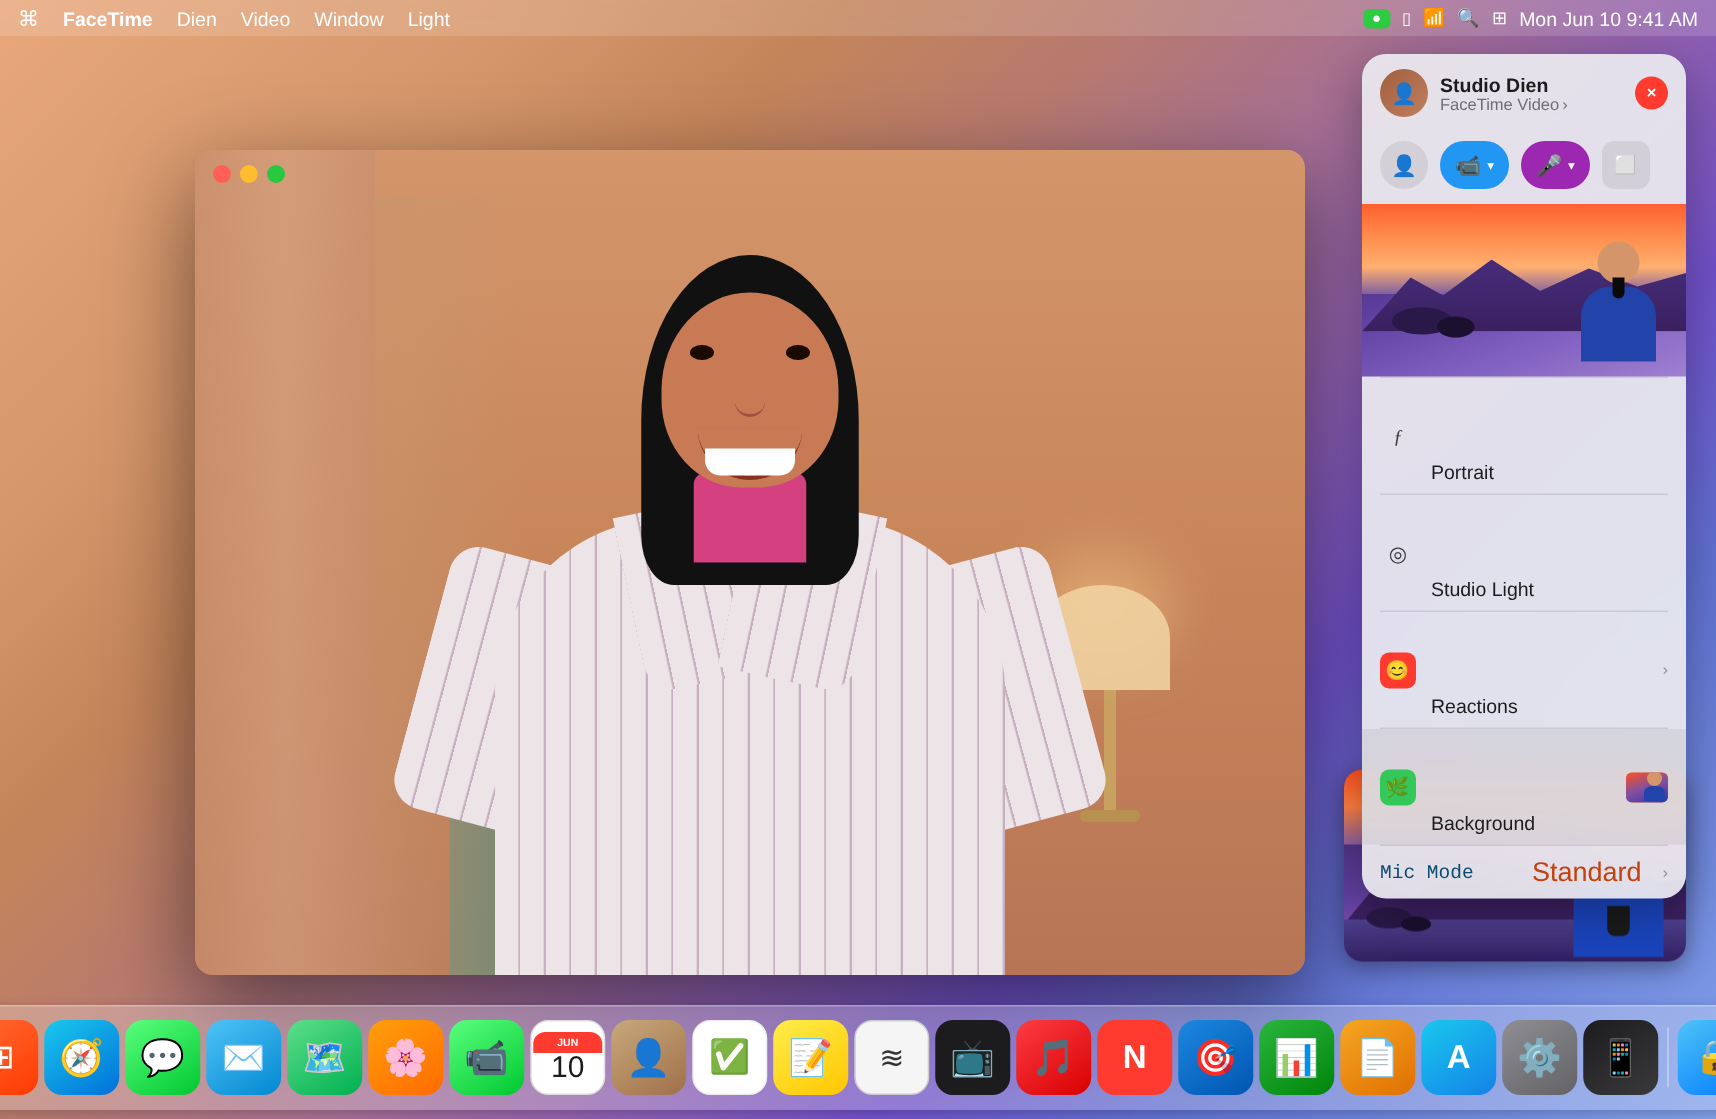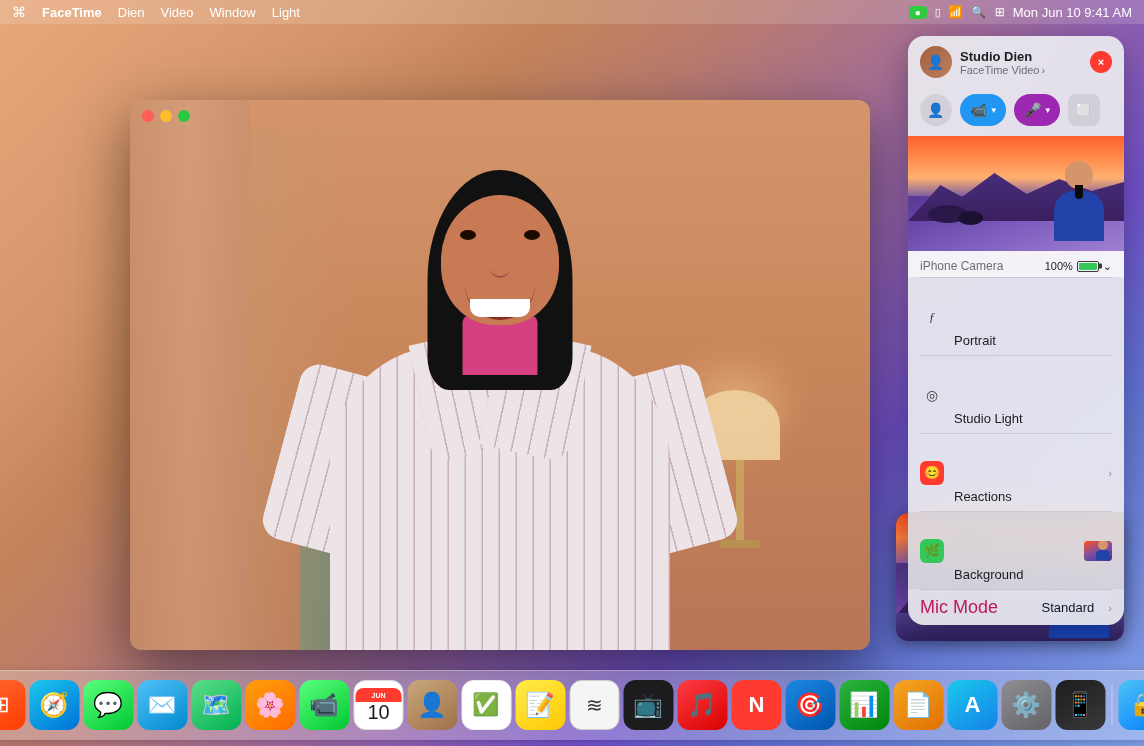--- a/index.html
+++ b/index.html
@@ -316,22 +316,22 @@
       overflow: hidden;
       background: linear-gradient(135deg, #ff6030, #8060a0);
     }
     .menu-item-mic {
       display: flex;
       align-items: center;
       padding: 7px 12px;
       gap: 10px;
       cursor: pointer;
     }
-    .mic-label { font-size: 18px; color: #be185d; flex: 1; }
-    .mic-value { font-size: 13px; color: #0f172a; text-align: right; }
+    .mic-label { font-size: 13px; color: #0c4a6e; flex: 1; font-family: Liberation Mono, monospace; }
+    .mic-value { font-size: 18px; color: #c2410c; text-align: right; }
 
     
     .self-view {
       position: absolute;
       bottom: 105px;
       right: 20px;
       width: 228px;
       height: 128px;
       border-radius: 12px;
       overflow: hidden;
@@ -575,32 +575,20 @@
     <div class="preview-person">
       <div class="preview-person-head"></div>
       <div class="preview-person-body"></div>
       <div style="position:absolute;top:24px;left:50%;transform:translateX(-50%);width:8px;height:14px;background:#0a0a0a;border-radius:0 0 4px 4px;"></div>
     </div>
 
     <div style="position:absolute;bottom:28px;left:20px;width:40px;height:18px;background:#2a1848;border-radius:50%;"></div>
     <div style="position:absolute;bottom:26px;left:50px;width:25px;height:14px;background:#1a1030;border-radius:50%;"></div>
   </div>
 
-  <div class="camera-section">
-    <div class="camera-header">
-      <span class="camera-label">iPhone Camera</span>
-      <div class="battery-indicator">
-        <span>100%</span>
-        <div class="battery-icon">
-          <div class="battery-fill"></div>
-        </div>
-        <span>⌄</span>
-      </div>
-    </div>
-  </div>
 
   <div class="panel-separator"></div>
 
   <div class="menu-item">
     <div class="menu-icon menu-icon-portrait">
       <span style="font-size:13px;font-style:italic;font-family:Georgia,serif;">ƒ</span>
     </div>
     <span class="menu-text">Portrait</span>
   </div>
 

